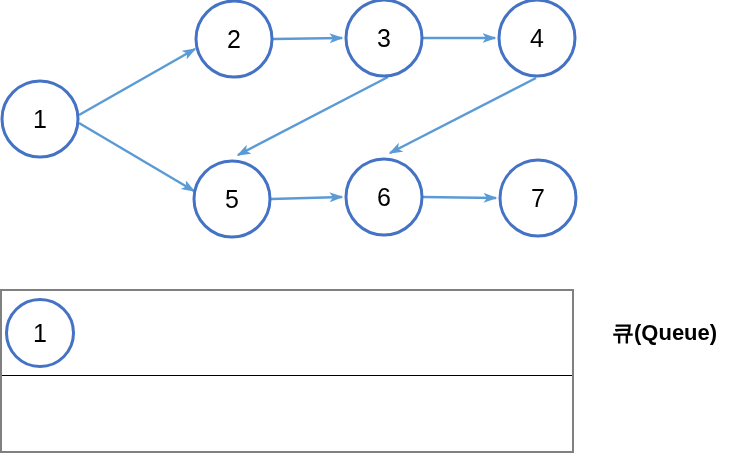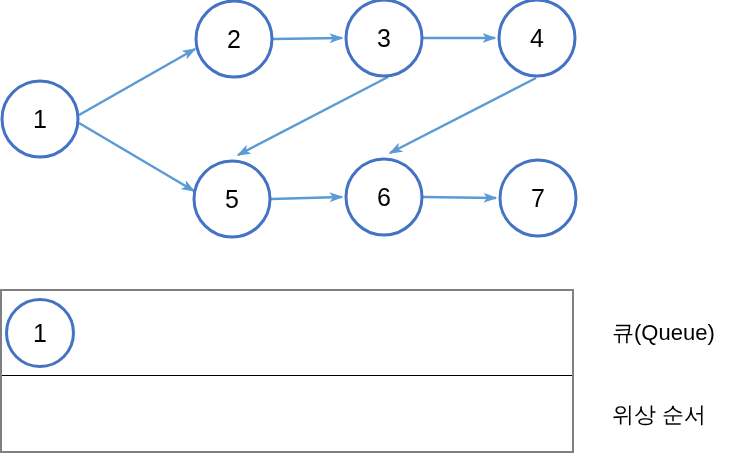--- a/index.html
+++ b/index.html
@@ -64,20 +64,21 @@
   }
   .side-label {
     position: absolute;
     left: 612px;
     width: 126px;
     display: flex;
     align-items: center;
     font-size: 22px;
     color: #000000;
     white-space: nowrap;
+    font-weight: bold;
   }
   .side-label.label-queue  { top: 289px; height: 87px; }
   .side-label.label-order  { top: 376px; height: 77px; }
 </style>
 </head>
 <body>
 
 <div class="stage">
 
   <svg class="graph-svg" width="738" height="462" viewBox="0 0 738 462" xmlns="http://www.w3.org/2000/svg">
@@ -131,17 +132,14 @@
   <div class="queue-box">
     <div class="queue-row row-top" id="row-items-0">
         <div class="queue-item" style="border-color: rgb(68, 114, 196);">1</div>
       </div>
     <div class="queue-row row-bottom" id="row-items-1"></div>
   </div>
 
   <div class="side-label label-queue">
     <span>큐(Queue)</span>
   </div>
-  <div class="side-label label-order">
-    <span>위상 순서</span>
-  </div>
 
 </div>
 
 </body></html>

